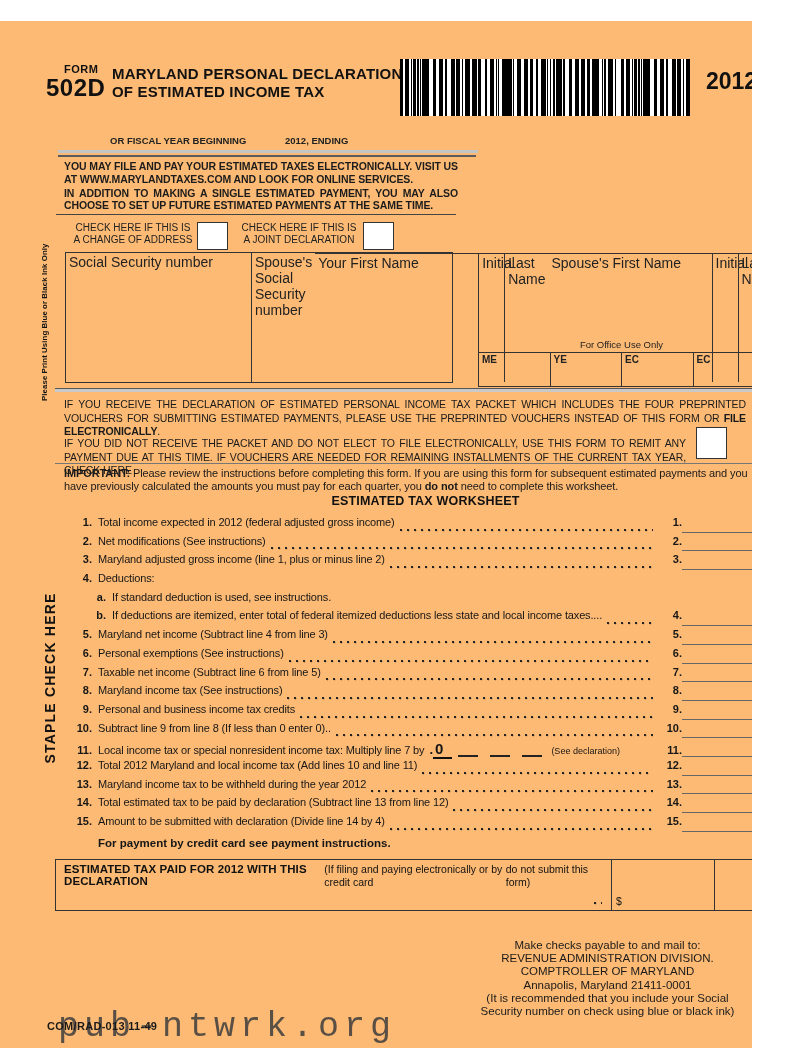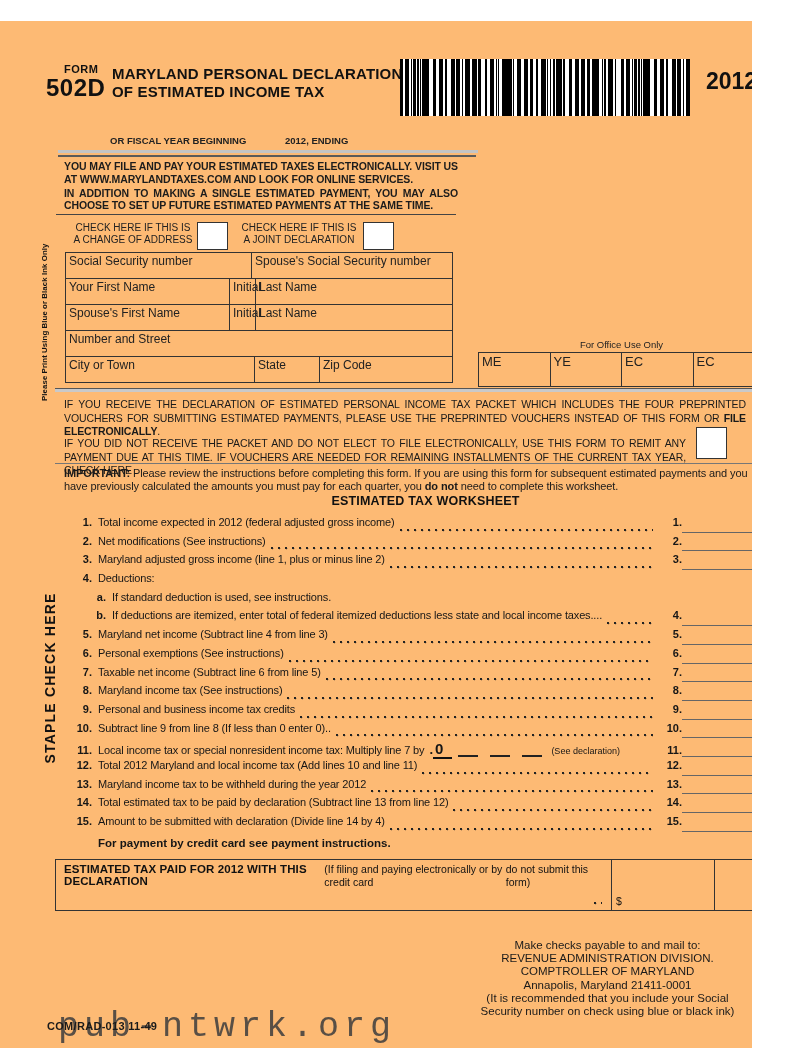--- a/index.html
+++ b/index.html
@@ -32,30 +32,30 @@
   .cb-label{position:absolute;font-size:10px;line-height:12px;text-align:center;color:#222;}
   .cb{position:absolute;width:29px;height:26px;border:1.5px solid #333;background:#fff;}
 
   
   .vtext{position:absolute;transform:rotate(-90deg);transform-origin:0 0;white-space:nowrap;font-weight:bold;}
   .print-note{left:40px;top:380px;width:152px;text-align:center;font-size:7.8px;letter-spacing:.1px;}
   .staple-note{left:42px;top:748px;width:182px;text-align:center;font-size:14px;letter-spacing:1.2px;}
 
   
   .ptable{position:absolute;left:65px;top:231px;width:388px;height:131px;border:1.2px solid #333;
-          display:flex;flex-direction:column;font-size:12px;color:#222;box-sizing:border-box;}
+          display:flex;font-size:14px;color:#222;box-sizing:border-box;}
   .prow{display:flex;flex:1;border-top:1px solid #333;}
   .prow:first-child{border-top:none;}
   .pcell{padding:1px 3px;border-left:1px solid #333;box-sizing:border-box;}
   .pcell:first-child{border-left:none;}
 
   
   .office-title{position:absolute;left:478px;top:318px;width:287px;text-align:center;font-size:9.5px;color:#222;}
   .otable{position:absolute;left:478px;top:331px;width:287px;height:35px;border:1px solid #333;
-          display:flex;font-size:13px;color:#222;box-sizing:border-box;}
+          display:flex;font-size:10px;color:#222;box-sizing:border-box;font-weight:bold;}
   .ocell{flex:1;border-left:1px solid #333;padding:1px 3px;box-sizing:border-box;}
   .ocell:first-child{border-left:none;}
 
   .sep-heavy{position:absolute;left:55px;top:367px;width:741px;height:3px;background:#c9c9c9;border-top:1.3px solid #555;}
 
   
   .par{position:absolute;font-size:10.5px;line-height:13.6px;text-align:justify;color:#1a1a1a;letter-spacing:-.1px;}
   .par-packet{left:64px;top:377px;width:682px;}
   .par-nopacket{left:64px;top:416px;width:622px;}
   .voucher-cb{left:696px;top:406px;width:29px;height:30px;}

